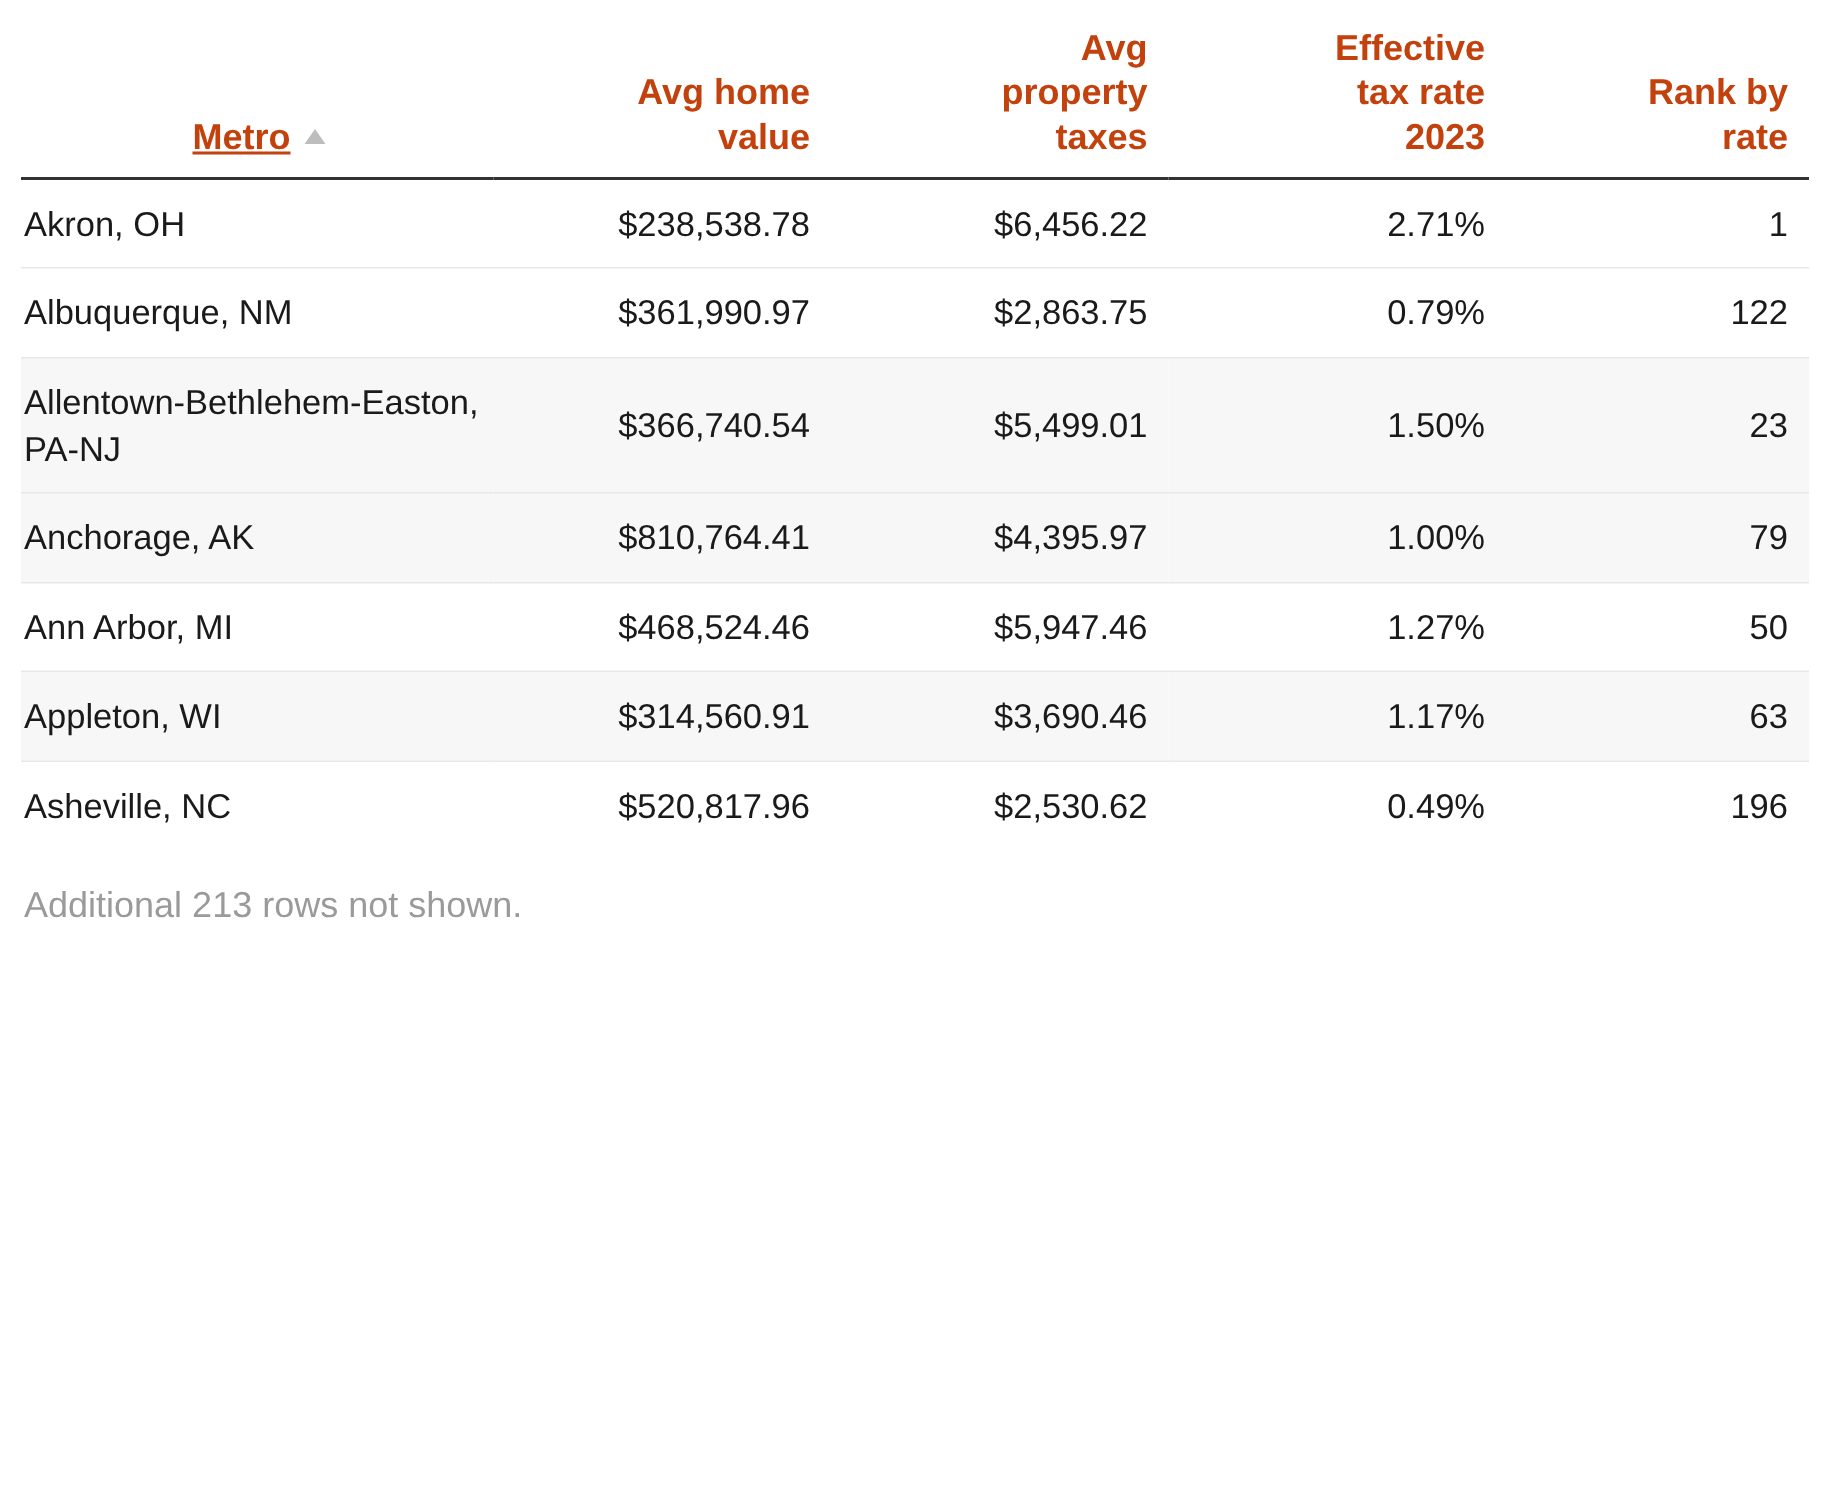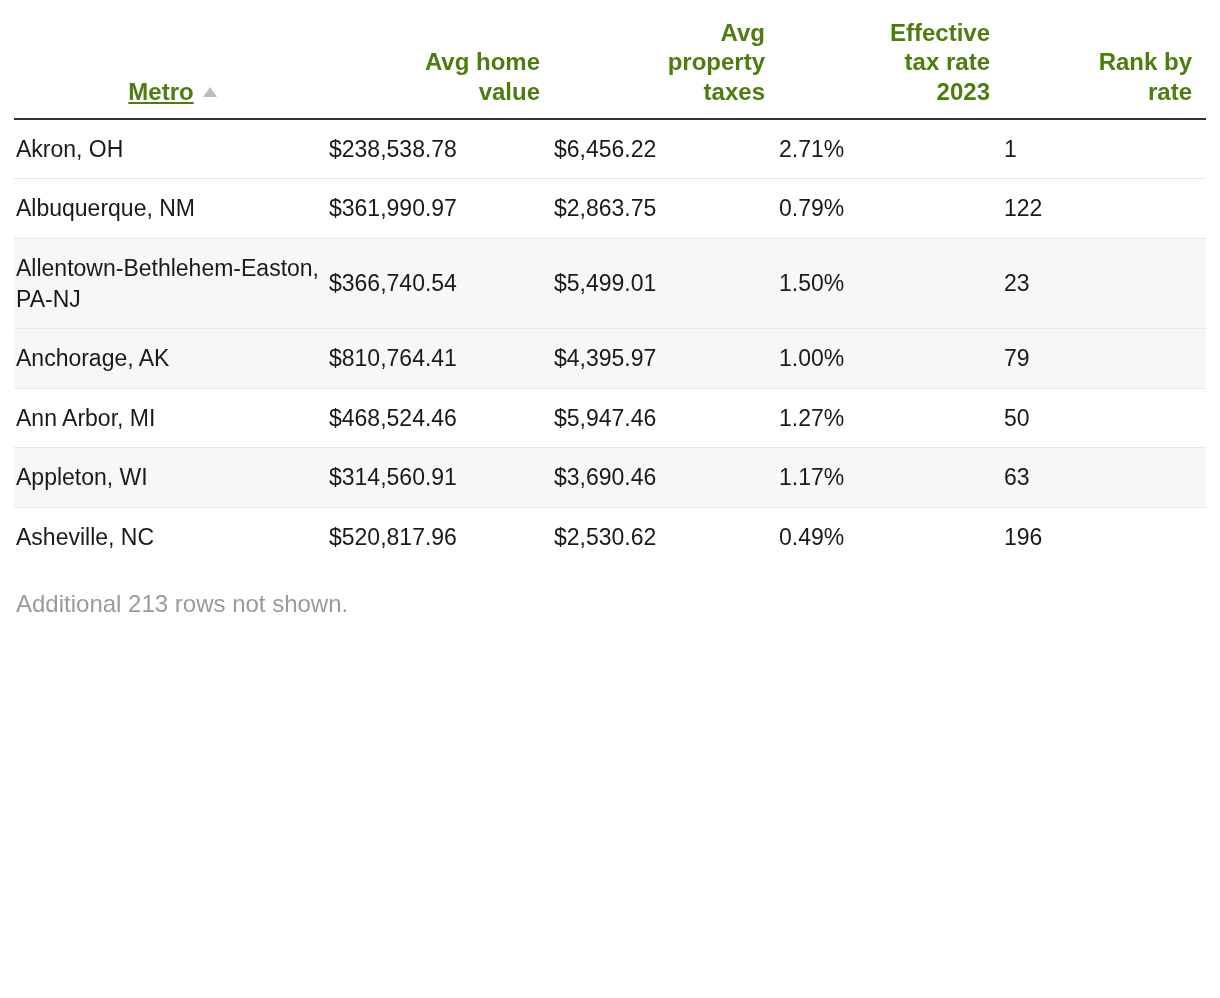--- a/index.html
+++ b/index.html
@@ -29,21 +29,21 @@
   }
   table.dw-table col.c-metro   { width: 315px; }
   table.dw-table col.c-value   { width: 225px; }
   table.dw-table col.c-taxes   { width: 225px; }
   table.dw-table col.c-rate    { width: 225px; }
   table.dw-table col.c-rank    { width: 202px; }
 
   thead th {
     font-size: 24px;
     font-weight: bold;
-    color: #4d7c0f;
+    color: #c2410c;
     line-height: 1.22;
     vertical-align: bottom;
     padding: 0 14px 12px 0;
     border-bottom: 2px solid #333333;
   }
   thead th.left  { text-align: center; padding-left: 2px; padding-right: 0; text-decoration: underline; }
   thead th.right { text-align: right; }
 
   .sort-arrow {
     display: inline-block;
@@ -58,21 +58,21 @@
   tbody td {
     font-size: 23px;
     font-weight: normal;
     color: #1a1a1a;
     line-height: 1.33;
     padding: 14px 14px 14px 0;
     vertical-align: middle;
     border-bottom: 1px solid #e8e8e8;
   }
   tbody td.left  { text-align: left; padding-left: 2px; padding-right: 10px; }
-  tbody td.right { }
+  tbody td.right { text-align: right; }
   tbody tr.alt td { background: #f7f7f7; }
   tbody tr:last-child td { border-bottom: none; }
 
   .note {
     font-size: 24px;
     color: #9a9a9a;
     padding: 22px 0 0 2px;
     line-height: 1.3;
   }
   .credit {

